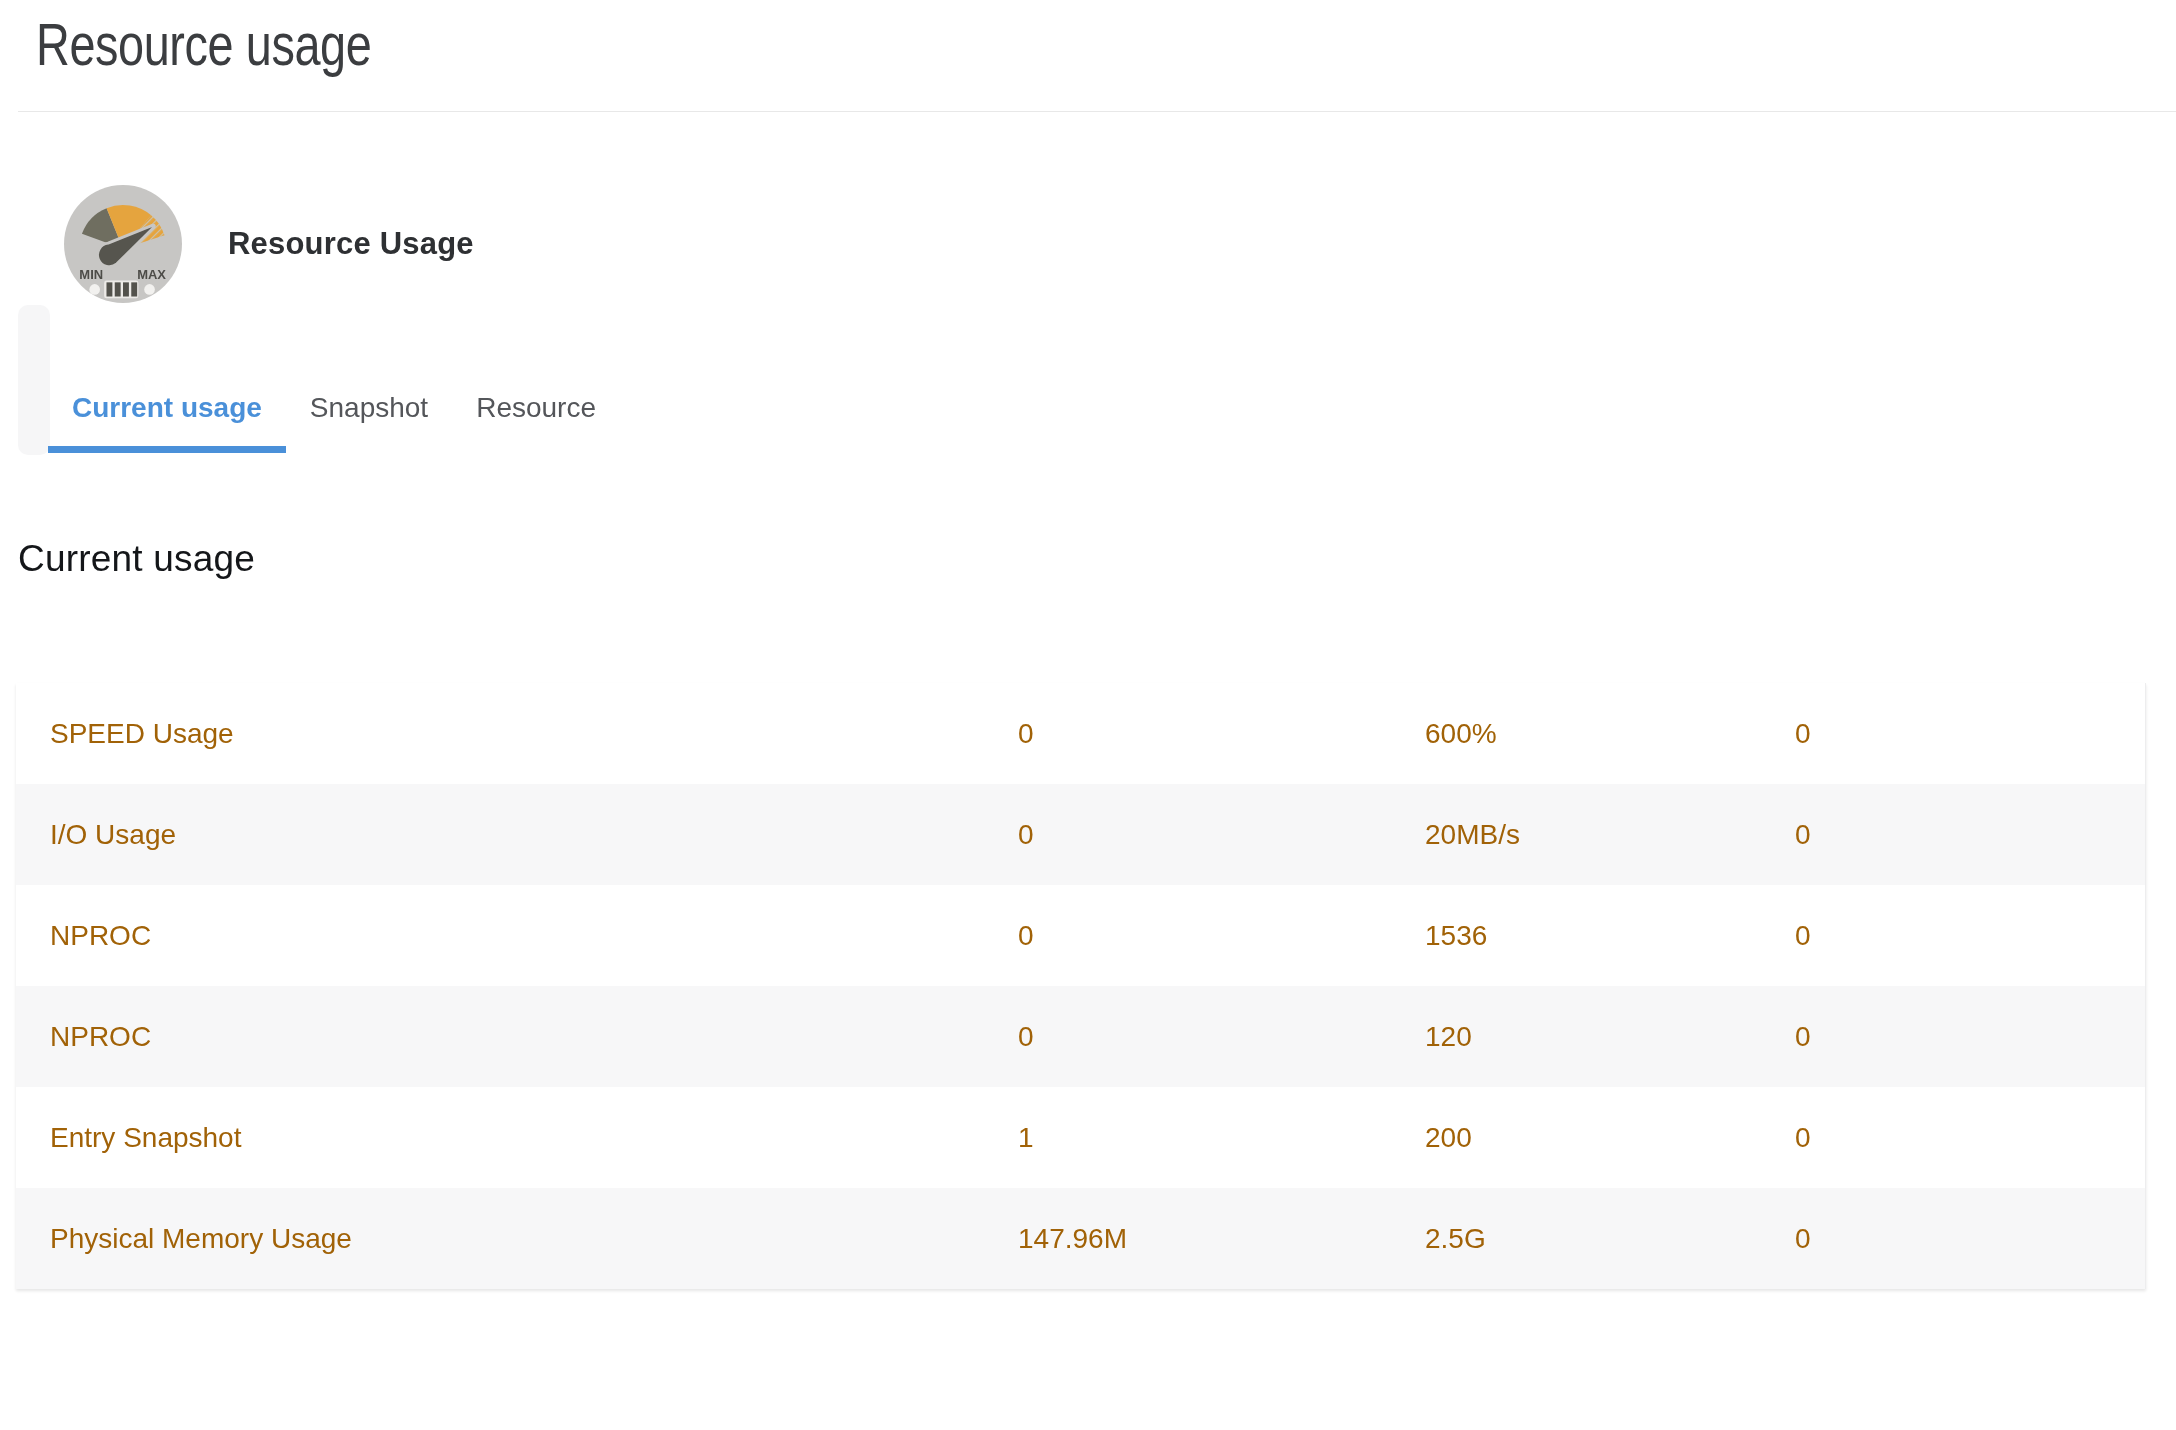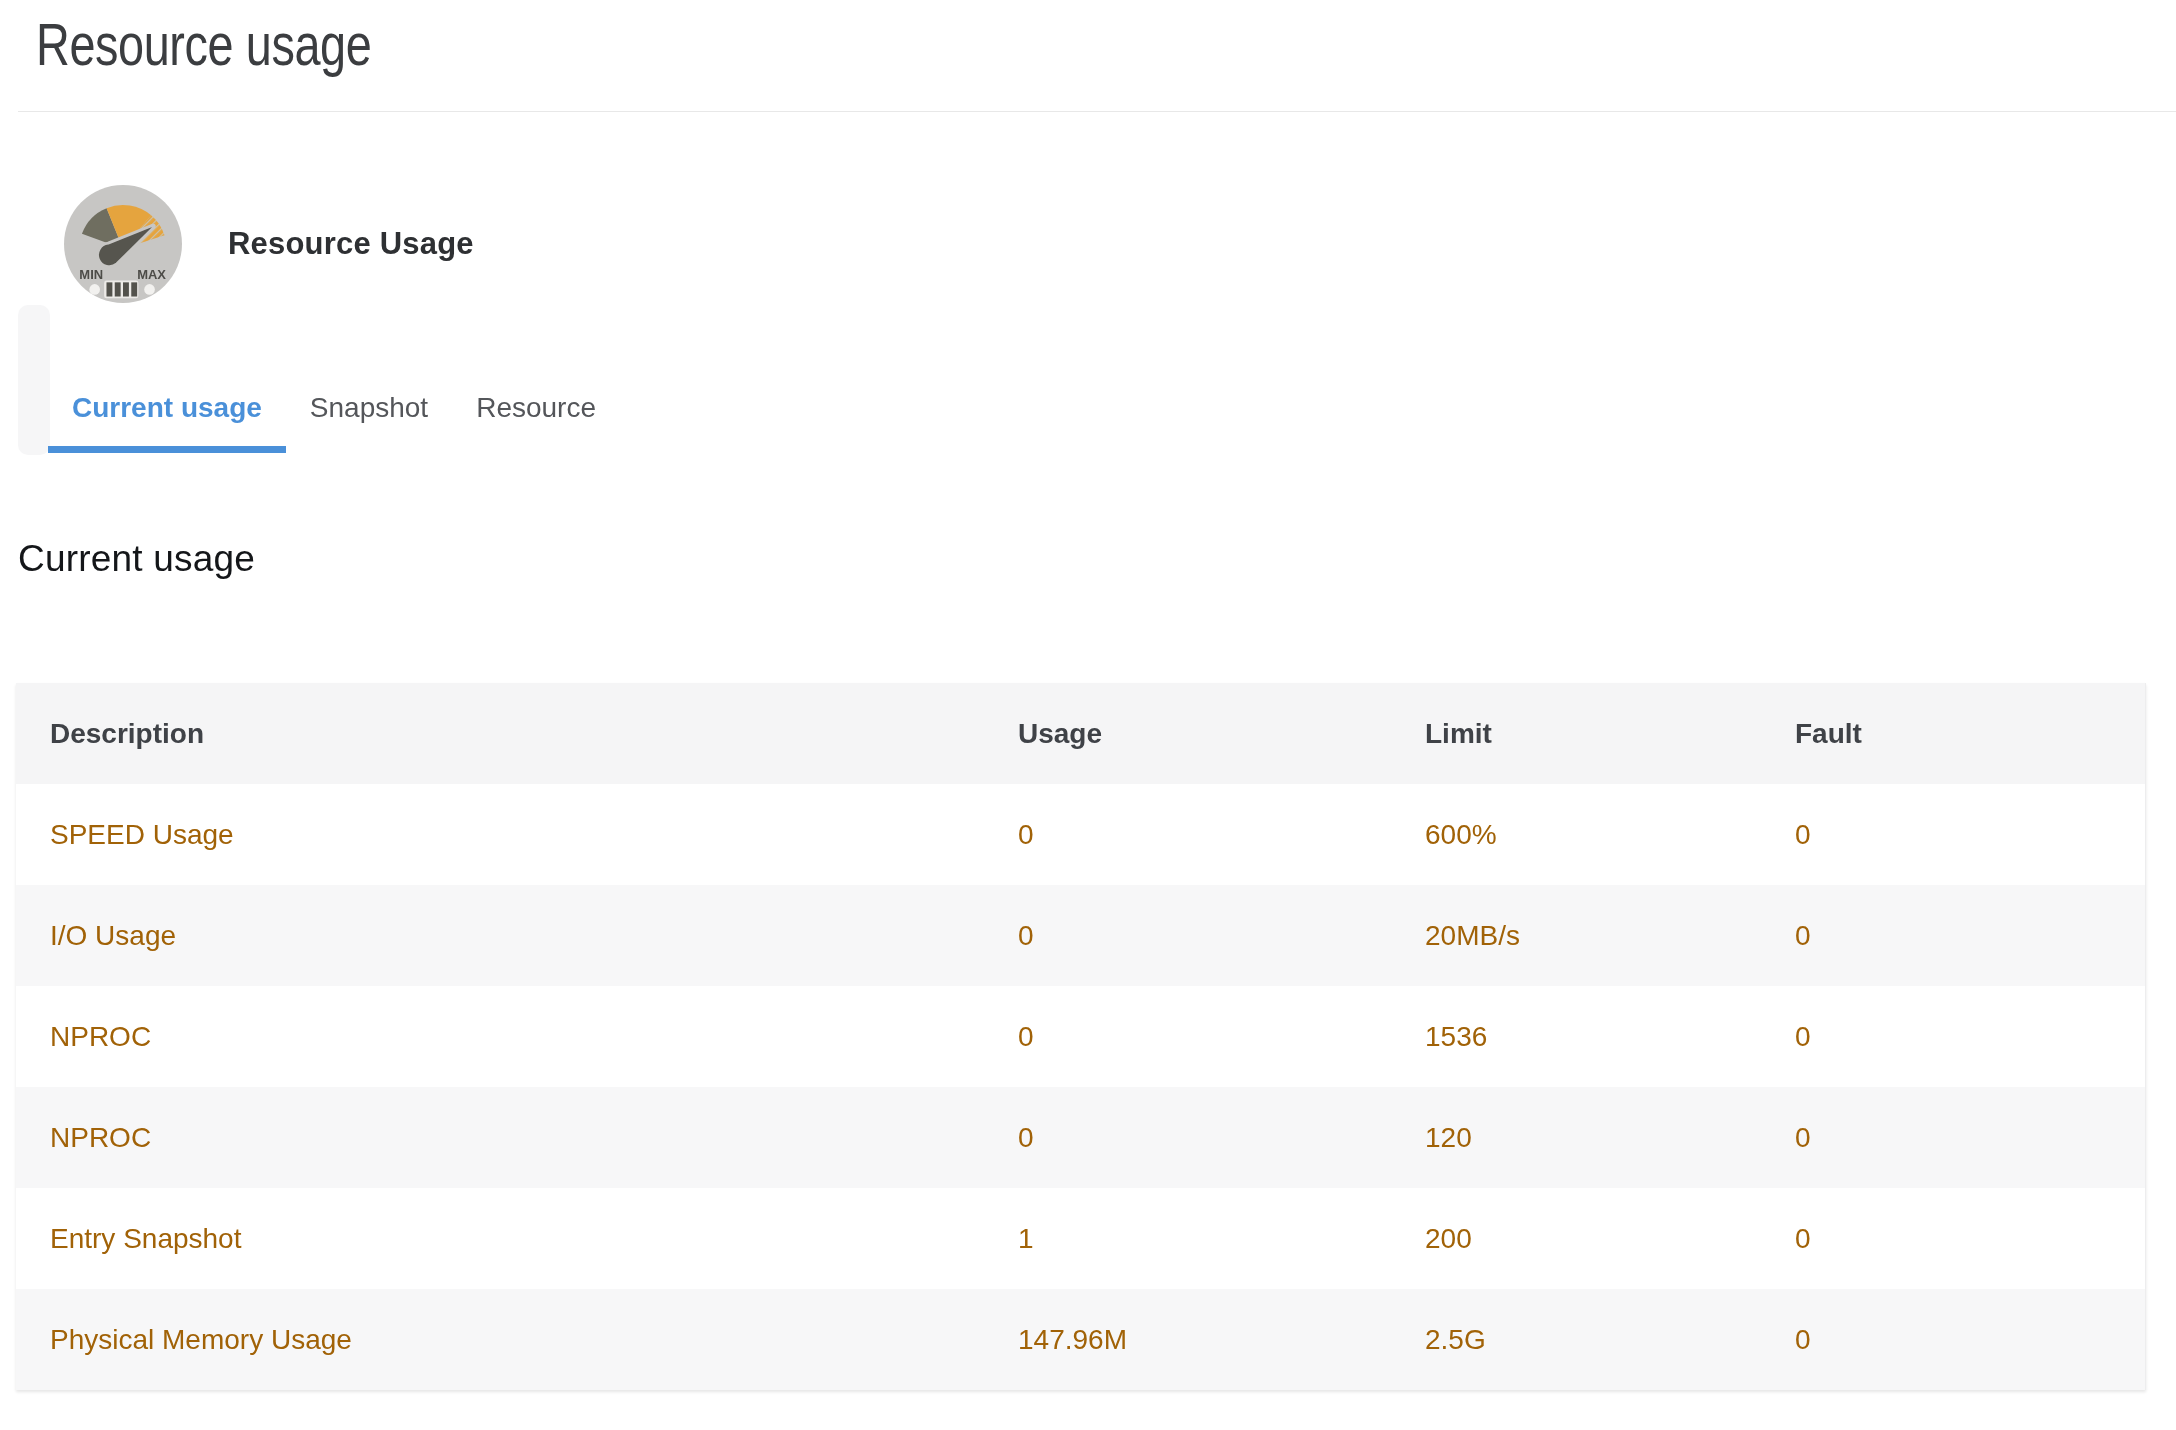--- a/index.html
+++ b/index.html
@@ -119,26 +119,20 @@
 
 <div class="tabs">
   <div class="tab active">Current usage</div>
   <div class="tab">Snapshot</div>
   <div class="tab">Resource</div>
 </div>
 
 <h2 class="section-heading">Current usage</h2>
 
 <div class="usage-table">
-  <div class="trow head">
-    <div class="tcell first">Description</div>
-    <div class="tcell">Usage</div>
-    <div class="tcell">Limit</div>
-    <div class="tcell">Fault</div>
-  </div>
 
   <div class="trow odd">
     <div class="tcell first">SPEED Usage</div>
     <div class="tcell">0</div>
     <div class="tcell">600%</div>
     <div class="tcell">0</div>
   </div>
 
   <div class="trow even">
     <div class="tcell first">I/O Usage</div>

